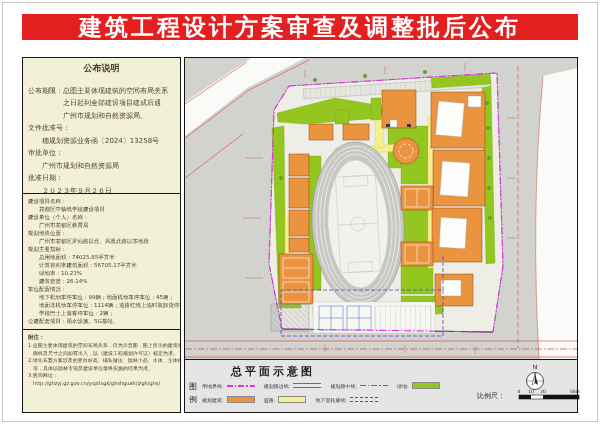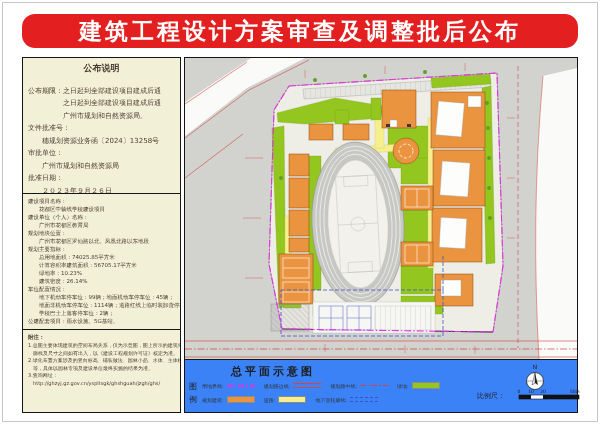--- a/index.html
+++ b/index.html
@@ -1,37 +1,37 @@
 <!DOCTYPE html>
 <html><head>
 <meta charset="utf-8">
 <style>
   html,body{margin:0;padding:0;background:#fff;}
   body{width:600px;height:424px;position:relative;overflow:hidden;
        font-family:"DejaVu Sans","Liberation Sans",sans-serif;}
   .page{position:absolute;inset:0;background:#ffffff;}
   .outer-frame{position:absolute;inset:2px;border:1px solid #c6c6c6;pointer-events:none;}
-  .title-bar{position:absolute;left:22px;top:14px;width:556px;height:34px;background:#e41f1f;
-             display:flex;align-items:center;justify-content:center;border-radius:13px;}
+  .title-bar{position:absolute;left:22px;top:14px;width:556px;height:26px;background:#e41f1f;
+             display:flex;align-items:center;justify-content:center;}
   .title-bar span{color:#fff;font-size:23px;font-weight:bold;letter-spacing:3px;white-space:nowrap;}
   .info-col{position:absolute;left:22px;top:57px;width:159px;height:356px;background:#f3f0d8;
             border:1px solid #161616;box-sizing:border-box;color:#4a3b2f;}
   .sec{box-sizing:border-box;padding:4px 5px 0 5px;overflow:hidden;}
   .sec1{height:136px;border-bottom:1px solid #161616;}
   .sec2{height:136px;border-bottom:1px solid #161616;}
   .sec3{height:82px;}
   .sec-heading{text-align:center;font-weight:bold;font-size:9px;margin-bottom:10px;}
   .sec1 .t-line{font-size:7px;line-height:1.78;white-space:nowrap;}
   .sec2 .t-line{font-size:5.5px;line-height:1.45;white-space:nowrap;}
   .sec3-heading{font-size:5.5px;font-weight:bold;margin-bottom:1px;}
   .sec3 .t-line{font-size:5px;line-height:1.5;white-space:nowrap;}
   .map-panel{position:absolute;left:184px;top:57px;width:394px;height:303px;border:1px solid #161616;
              box-sizing:border-box;background:#d2d2cf;}
   .legend-panel{position:absolute;left:184px;top:359px;width:394px;height:54px;border:1px solid #161616;
-                box-sizing:border-box;background:#3b82f6;}
+                box-sizing:border-box;background:#e5e5e5;}
   .legend-title{position:absolute;left:46px;top:4px;font-size:11px;font-weight:bold;letter-spacing:3px;color:#1d1d1d;}
   .lg-chars{position:absolute;left:4px;top:21px;font-size:8px;color:#222;line-height:1.6;}
   .lg-row{position:absolute;left:17px;display:flex;align-items:center;}
   .lg-row1{top:22px;}
   .lg-row2{top:36px;}
   .lg-item{display:flex;align-items:center;margin-right:9px;}
   .lg-label{font-size:5px;color:#333;margin-right:3px;white-space:nowrap;}
   .lg-sample{width:28px;}
   .sw-box{height:7px;border:0.5px solid #8a8a8a;box-sizing:border-box;}
   .sw-green{background:#93c71f;}
@@ -52,21 +52,21 @@
   <div class="outer-frame"></div>
 
   <div class="title-bar">
     <span>建筑工程设计方案审查及调整批后公布</span>
   </div>
 
   <div class="info-col">
     <div class="sec sec1">
       <div class="sec-heading">公布说明</div>
       <div>
-          <div class="t-line">公布期限：之日起到全部建设项目建成后通</div>
+          <div class="t-line">公布期限：总图主要体现建筑的空间布局关系</div>
           <div class="t-line">　　　　　之日起到全部建设项目建成后通</div>
           <div class="t-line">　　　　　广州市规划和自然资源局。</div>
           <div class="t-line">文件批准号：</div>
           <div class="t-line">　　穗规划资源业务函〔2024〕13258号</div>
           <div class="t-line">审批单位：</div>
           <div class="t-line">　　广州市规划和自然资源局</div>
           <div class="t-line">批准日期：</div>
           <div class="t-line">　　２０２３年９月２６日</div>
         </div>
     </div>

